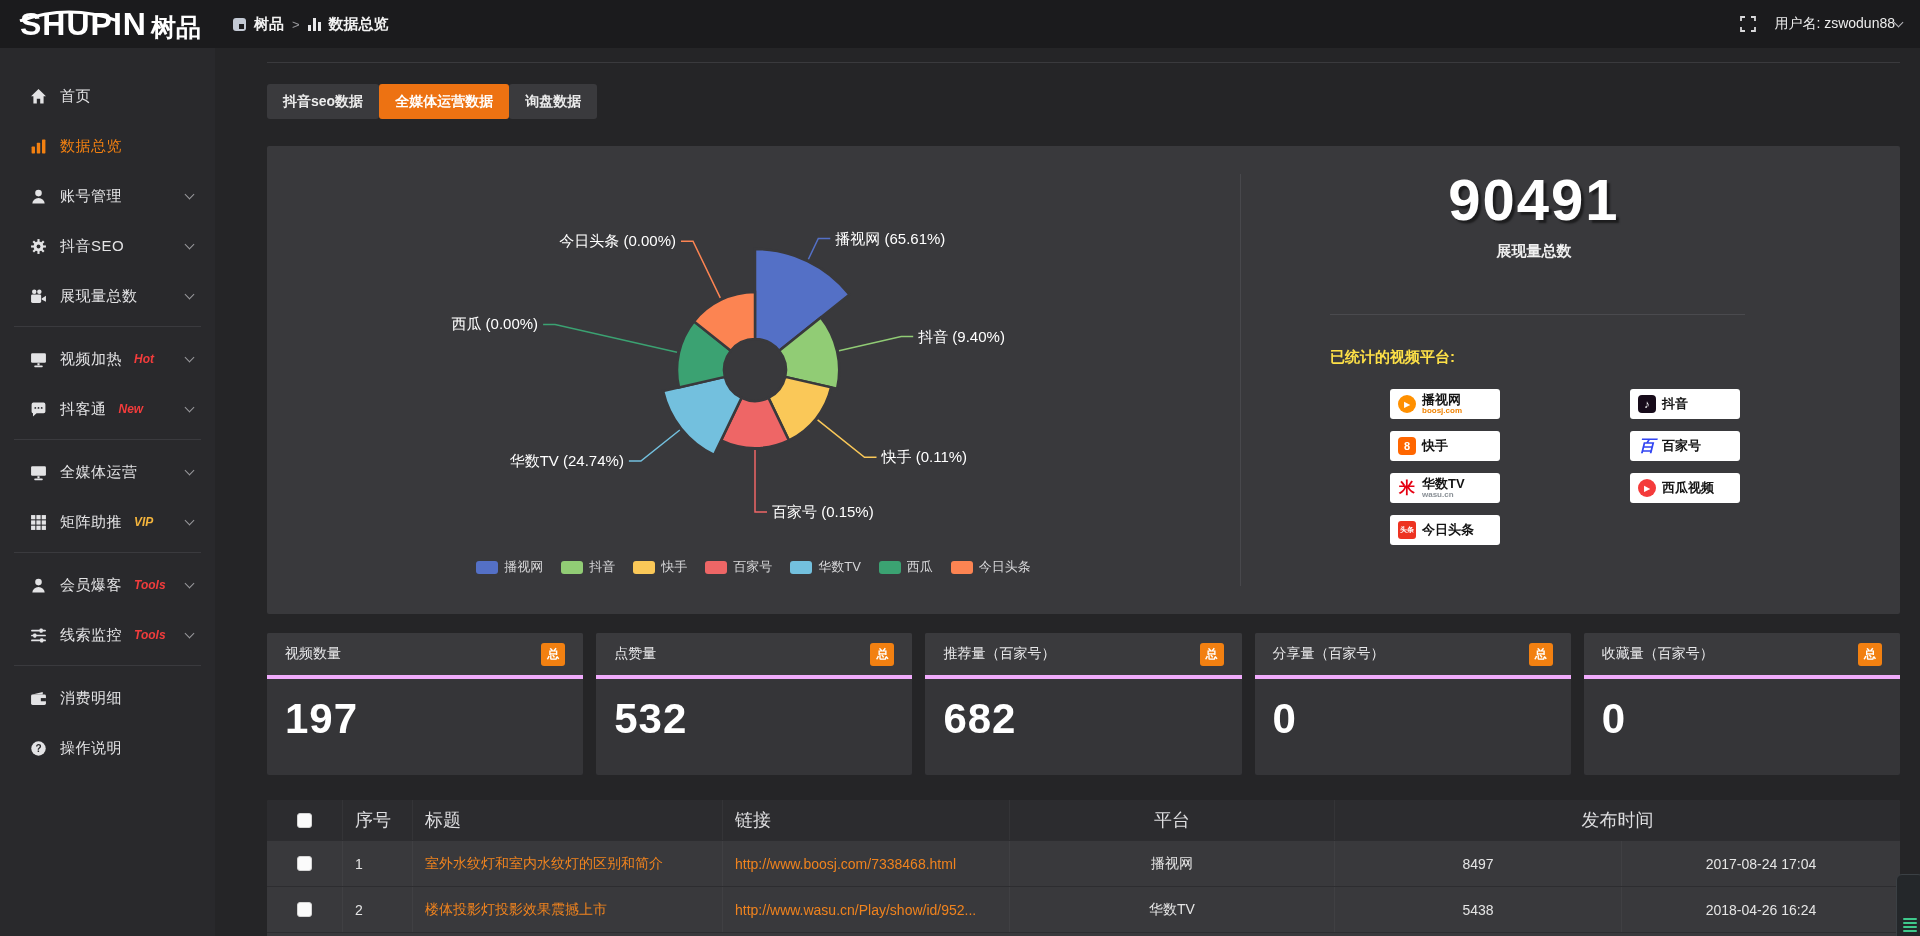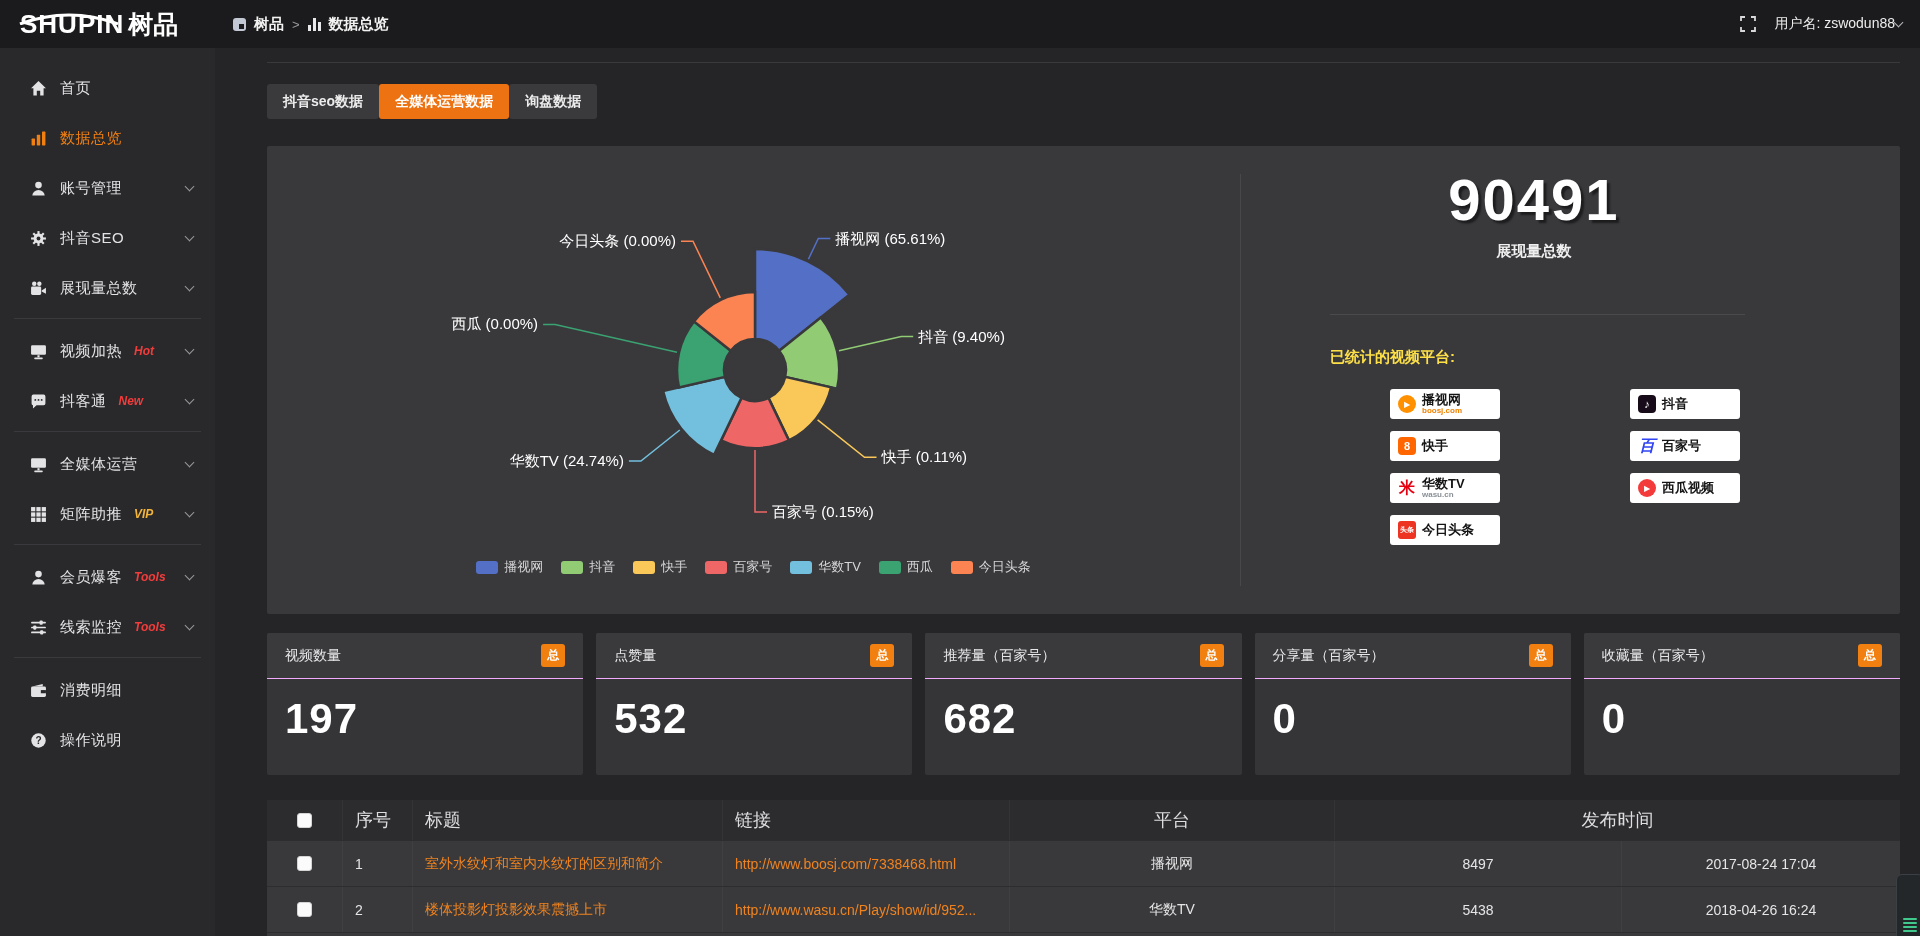--- a/index.html
+++ b/index.html
@@ -6,37 +6,37 @@
   html,body { width:1920px; height:936px; overflow:hidden; }
   body {
     background:#252527; color:#e5e5e5;
     font-family:"Liberation Sans","DejaVu Sans",sans-serif;
     position:relative;
   }
   
   .header { position:absolute; top:0; left:0; right:0; height:48px; background:#1b1b1d;
             display:flex; align-items:center; z-index:20; }
   .logo-box { width:215px; padding-left:20px; display:flex; align-items:flex-end; gap:4px; position:relative; }
-  .logo-en { font-size:26px; font-weight:800; color:#fff; letter-spacing:1px; line-height:1; position:relative; }
+  .logo-en { font-size:32px; font-weight:800; color:#fff; letter-spacing:1px; line-height:1; position:relative; }
   .logo-arc { position:absolute; left:16px; top:2px; width:106px; height:12px; }
   .logo-cn { font-size:25px; font-weight:800; color:#fff; line-height:1; }
   .breadcrumb { margin-left:18px; display:flex; align-items:center; gap:8px; font-size:15px; font-weight:700; color:#f2f2f2; }
   .bc-ico1 { width:13px; height:13px; border-radius:3px; background:#c3c9d4; position:relative; }
   .bc-ico1::after { content:""; position:absolute; right:2px; bottom:2px; width:5px; height:5px; background:#1b1b1d; }
   .bc-sep { color:#9a9a9e; font-size:13px; font-weight:400; }
   .bc-bars { display:flex; align-items:flex-end; gap:2px; height:13px; }
   .bc-bars i { width:3px; background:#e8e8ea; display:block; }
   .bc-bars i:nth-child(1){height:6px} .bc-bars i:nth-child(2){height:13px} .bc-bars i:nth-child(3){height:9px}
   .header-right { margin-left:auto; display:flex; align-items:center; gap:18px; padding-right:18px; }
   .fs-icon { width:16px; height:16px; }
   .username { font-size:14px; color:#ededed; display:flex; align-items:center; }
   .chev { width:7px; height:7px; border-right:1.5px solid #b9b9bd; border-bottom:1.5px solid #b9b9bd;
           transform:rotate(45deg); margin-top:-4px; display:inline-block; }
   
-  .sidebar { position:absolute; top:48px; left:0; bottom:0; width:215px; background:#29292c; padding-top:20px; z-index:10; }
+  .sidebar { position:absolute; top:48px; left:0; bottom:0; width:215px; background:#29292c; padding-top:28px; z-index:10; }
   .side-item { height:40px; margin-bottom:10px; display:flex; align-items:center; padding:0 22px 0 30px;
                color:#e3e3e5; cursor:pointer; }
   .side-icon { width:17px; height:17px; margin-right:13px; flex:none; }
   .side-icon svg { width:100%; height:100%; fill:currentColor; }
   .side-label { font-size:15px; letter-spacing:.5px; }
   .side-tag { font-size:12px; font-weight:800; font-style:italic; margin-left:12px; }
   .side-item .chev { margin-left:auto; border-color:#98989c; }
   .side-item.active { color:#f28011; }
   .side-divider { height:1px; background:#3a3a3e; margin:2px 14px 12px 14px; }
   
@@ -82,21 +82,21 @@
   .plogo-baijia { color:#3245f2; font-size:16px; font-style:italic; }
   .plogo-baijia::before { content:"百"; }
   .plogo-xigua { background:#f43b3b; border-radius:50%; font-size:8px; }
   .plogo-xigua::before { content:"▶"; }
   .ptxt { display:flex; flex-direction:column; line-height:1.05; }
   .pname { font-size:13px; font-weight:800; color:#141414; }
   .psub { font-size:8px; font-weight:700; }
   
   .stats-row { display:flex; gap:13px; margin-top:19px; }
   .stat-card { flex:1; height:142px; background:#353538; border-radius:2px; overflow:hidden; }
-  .stat-head { height:46px; background:#3a3a3d; border-bottom:1px solid #f0abfc;
+  .stat-head { height:46px; background:#3a3a3d; border-bottom:4px solid #f0abfc;
                display:flex; align-items:center; justify-content:space-between; padding:0 18px; }
   .stat-title { font-size:14px; color:#e8e8ea; }
   .stat-badge { background:#f28011; color:#fff; font-size:12px; font-weight:700;
                 padding:3px 6px; border-radius:3px; cursor:pointer; }
   .stat-value { font-size:42px; font-weight:700; color:#fff; padding:16px 0 0 18px; letter-spacing:1px; }
   
   .table-panel { margin-top:25px; background:#39393c; border-radius:2px 2px 0 0; overflow:hidden; }
   .trow { display:flex; align-items:center; }
   .thead { height:40px; background:#2c2c2f; font-size:18px; color:#dedee0; }
   .tbody-row { height:46px; border-top:1px solid #2d2d30; font-size:14px; }

